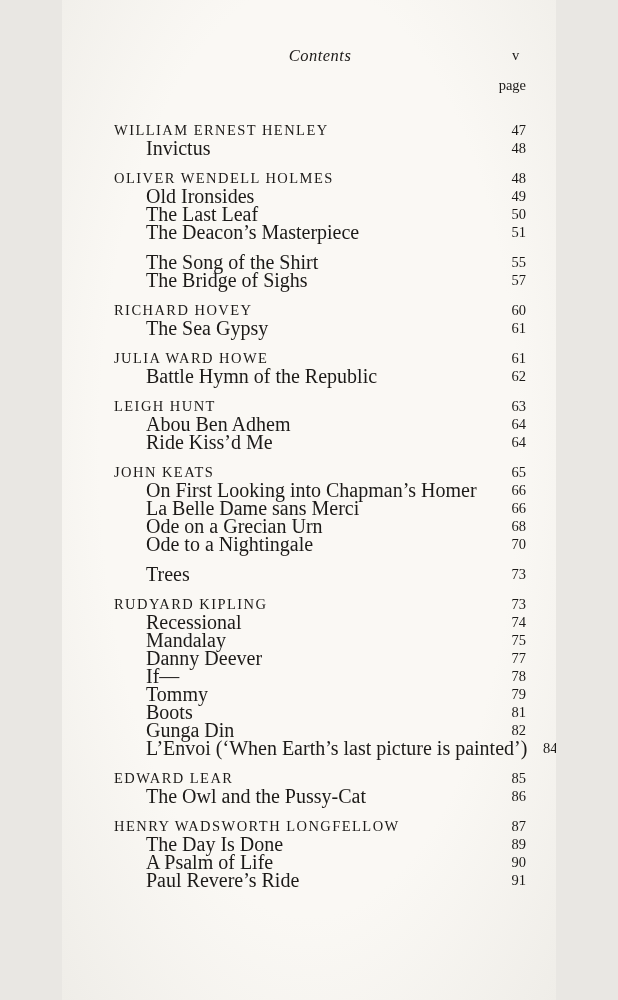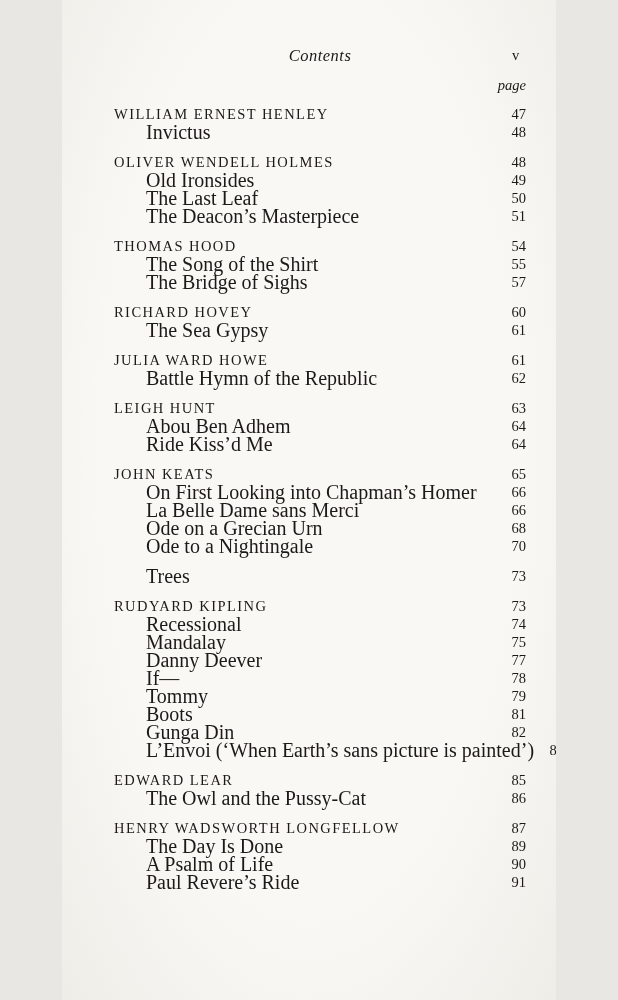--- a/index.html
+++ b/index.html
@@ -32,24 +32,23 @@
   }
   .folio {
     position: absolute;
     top: 1px;
     right: 6px;
     font-size: 14.5px;
     letter-spacing: 0.05em;
   }
   .page-label-row {
     text-align: right;
-    font-style: italic;
     font-size: 14.5px;
     margin-top: 9px;
-    margin-bottom: 11px;
+    margin-bottom: 27px;
   }
   .toc-list { }
   .section {
     margin-bottom: 12px;
   }
   .row {
     display: flex;
     justify-content: space-between;
     align-items: flex-start;
     line-height: 18px;
@@ -106,24 +105,20 @@
           <span class="poem-title">The Last Leaf</span>
           <span class="page-num">50</span>
         </div>
         <div class="row">
           <span class="poem-title">The Deacon’s Masterpiece</span>
           <span class="page-num">51</span>
         </div>
       </div>
       <div class="section">
         <div class="row">
-          <span class="author">THOMAS HOOD</span>
-          <span class="page-num">54</span>
-        </div>
-        <div class="row">
           <span class="poem-title">The Song of the Shirt</span>
           <span class="page-num">55</span>
         </div>
         <div class="row">
           <span class="poem-title">The Bridge of Sighs</span>
           <span class="page-num">57</span>
         </div>
       </div>
       <div class="section">
         <div class="row">
@@ -214,21 +209,21 @@
         </div>
         <div class="row">
           <span class="poem-title">Boots</span>
           <span class="page-num">81</span>
         </div>
         <div class="row">
           <span class="poem-title">Gunga Din</span>
           <span class="page-num">82</span>
         </div>
         <div class="row">
-          <span class="poem-title">L’Envoi (‘When Earth’s sans picture is painted’)</span>
+          <span class="poem-title">L’Envoi (‘When Earth’s last picture is painted’)</span>
           <span class="page-num">84</span>
         </div>
       </div>
       <div class="section">
         <div class="row">
           <span class="author">EDWARD LEAR</span>
           <span class="page-num">85</span>
         </div>
         <div class="row">
           <span class="poem-title">The Owl and the Pussy-Cat</span>

